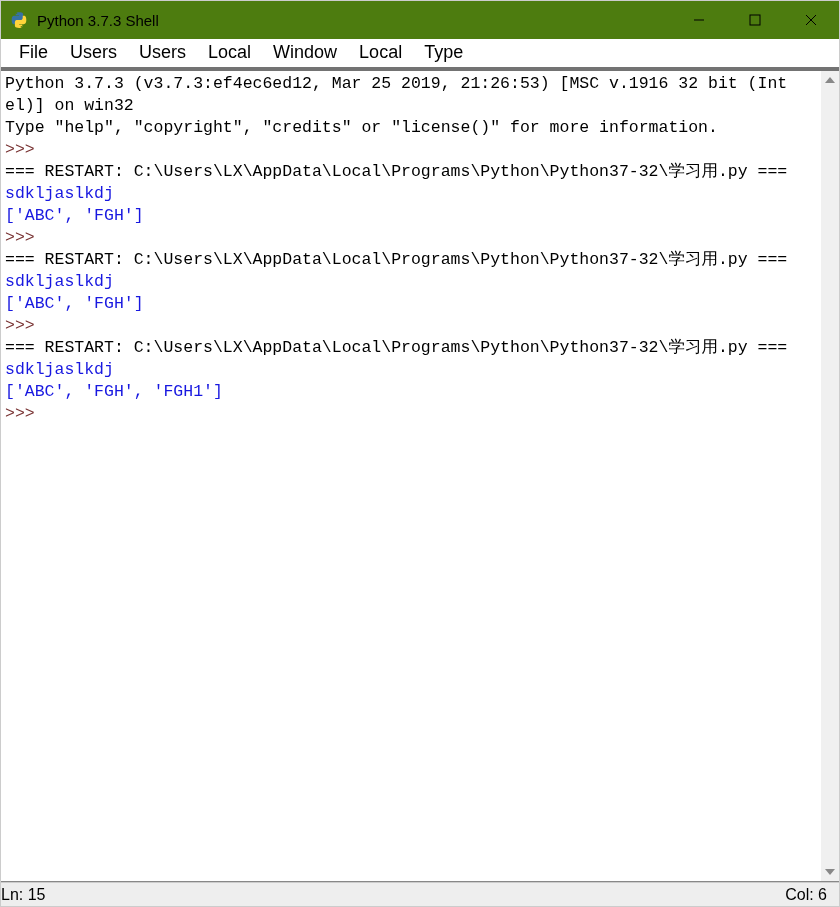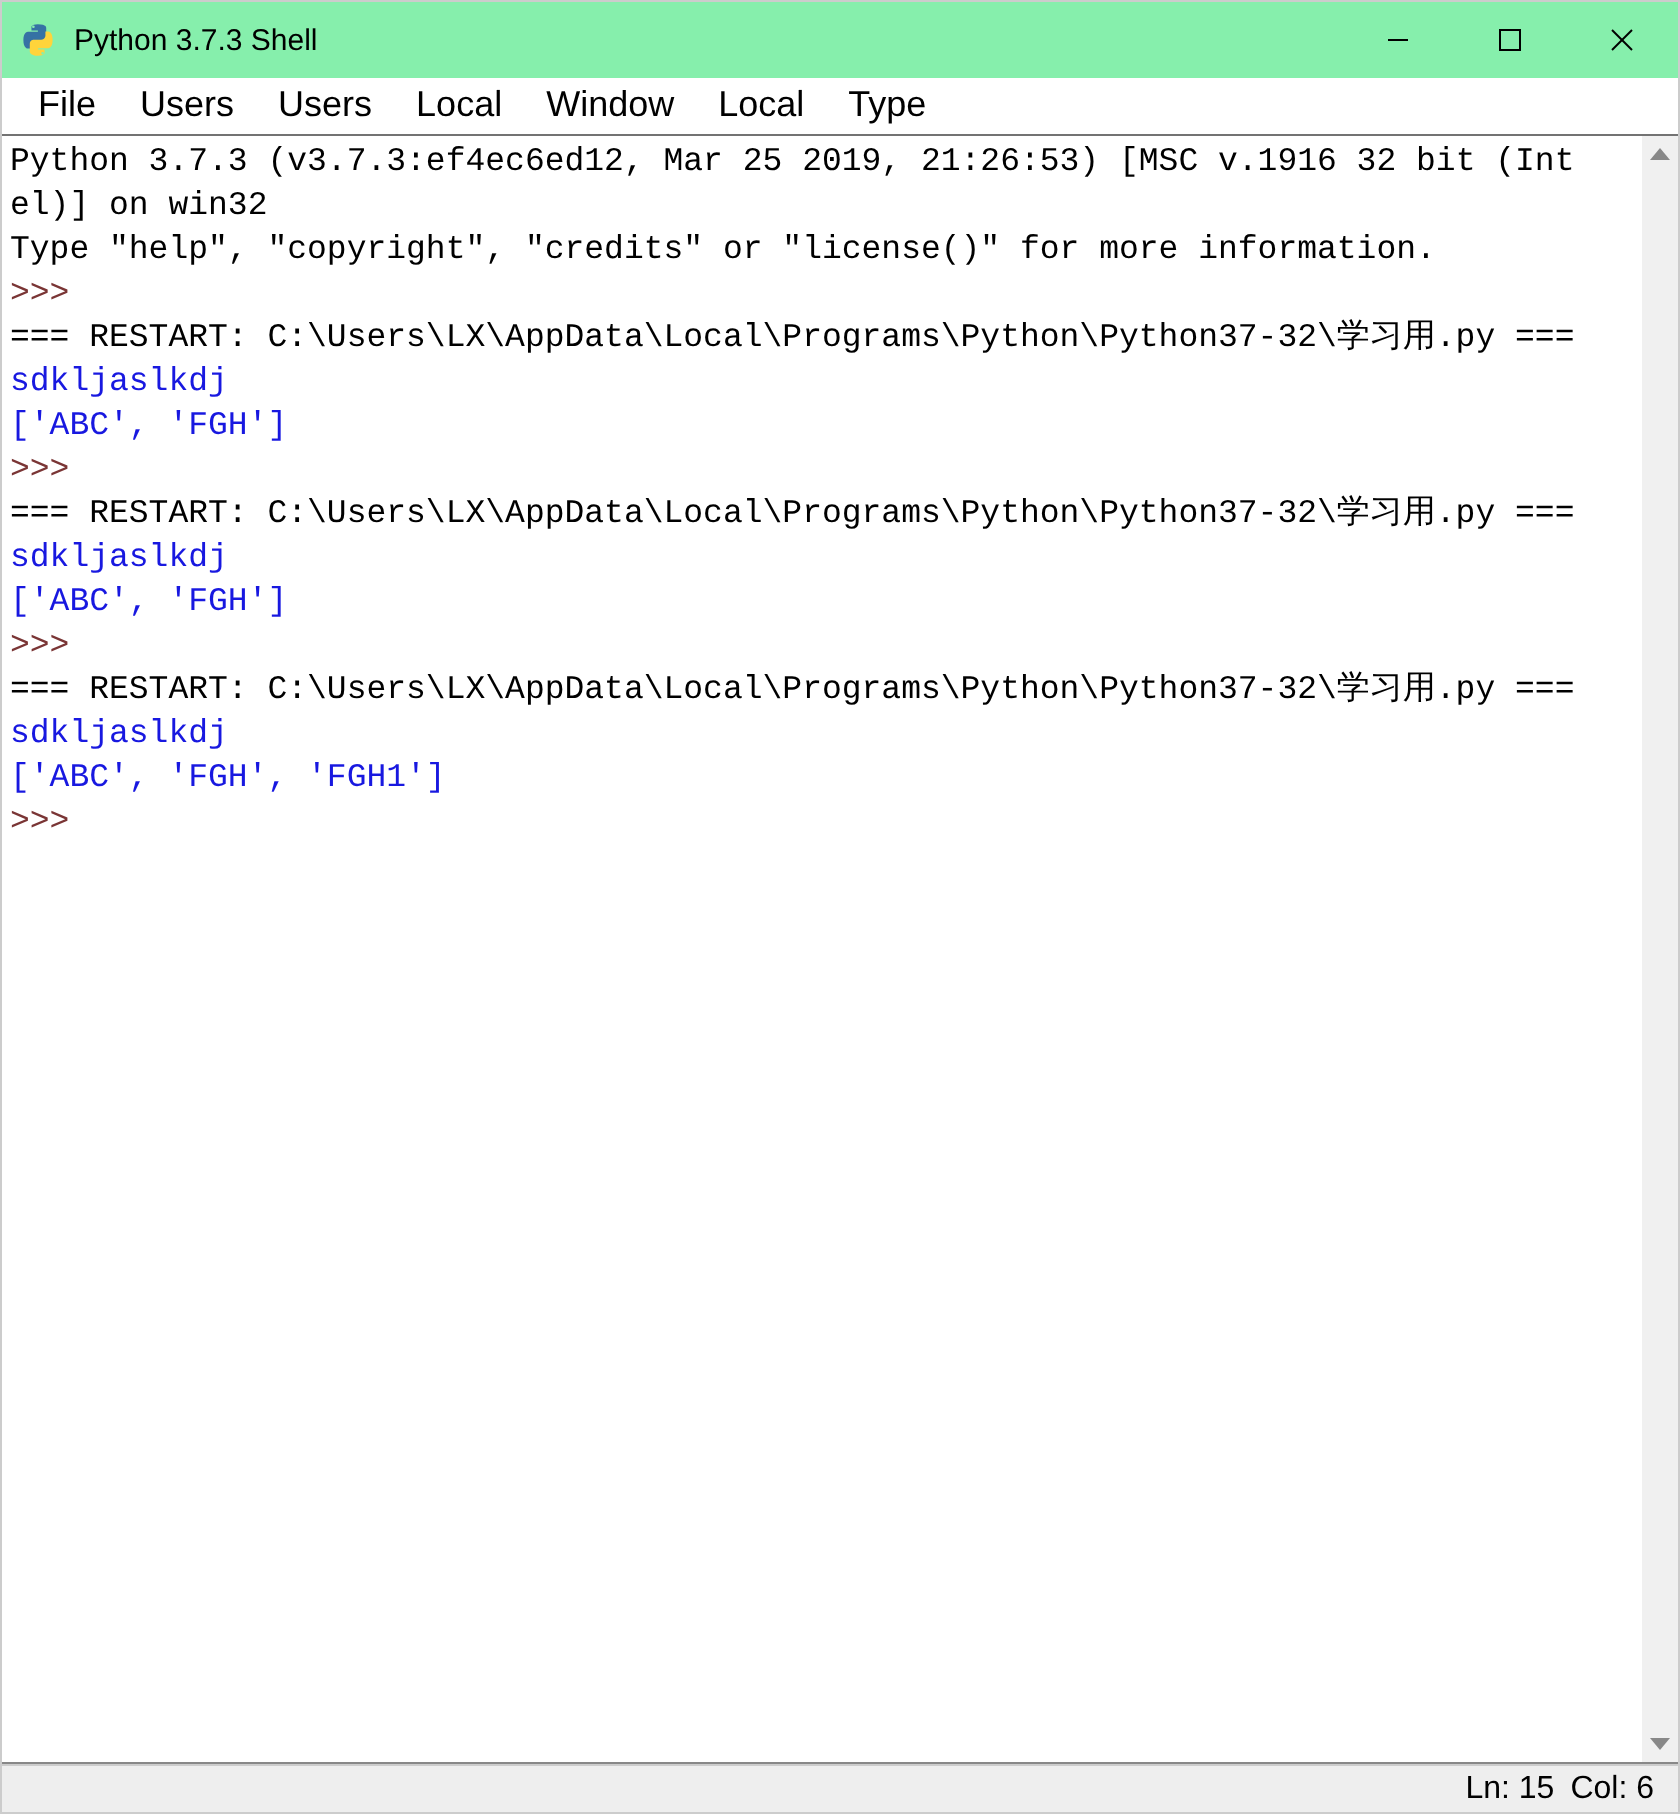--- a/index.html
+++ b/index.html
@@ -10,21 +10,21 @@
       height: 907px;
       display: flex;
       flex-direction: column;
       border: 1px solid #ccc;
       overflow: hidden;
     }
     .titlebar {
       height: 38px;
       display: flex;
       align-items: center;
-      background: #86efac;
+      background: #4d7c0f;
       padding-left: 8px;
     }
     .titlebar-icon {
       width: 20px;
       height: 20px;
       margin-right: 8px;
       display: flex;
       align-items: center;
       justify-content: center;
     }
@@ -57,21 +57,21 @@
     }
     .menu-item {
       font-size: 18px;
       padding: 2px 10px;
       color: #000;
       cursor: default;
     }
     .content-wrapper {
       flex: 1;
       display: flex;
-      border-top: 1px solid #737373;
+      border-top: 4px solid #737373;
       border-bottom: 1px solid #888;
       overflow: hidden;
       gap: 28px;
     }
     .content {
       flex: 1;
       font-family: "Courier New", "SimSun", monospace;
       font-size: 16.5px;
       line-height: 22px;
       padding: 2px 4px;
@@ -96,21 +96,21 @@
       font-size: 10px;
     }
     .scroll-track { flex: 1; }
     .prompt { color: #7a3535; }
     .output-blue { color: #1818e0; }
     .statusbar {
       height: 24px;
       background: #eee;
       border-top: 1px solid #ccc;
       display: flex;
-      justify-content: flex-end;
+      justify-content: space-between;
       align-items: center;
       padding-right: 12px;
       font-size: 16px;
       color: #000;
     }
   </style>
 </head>
 <body>
 
 <div class="titlebar">

